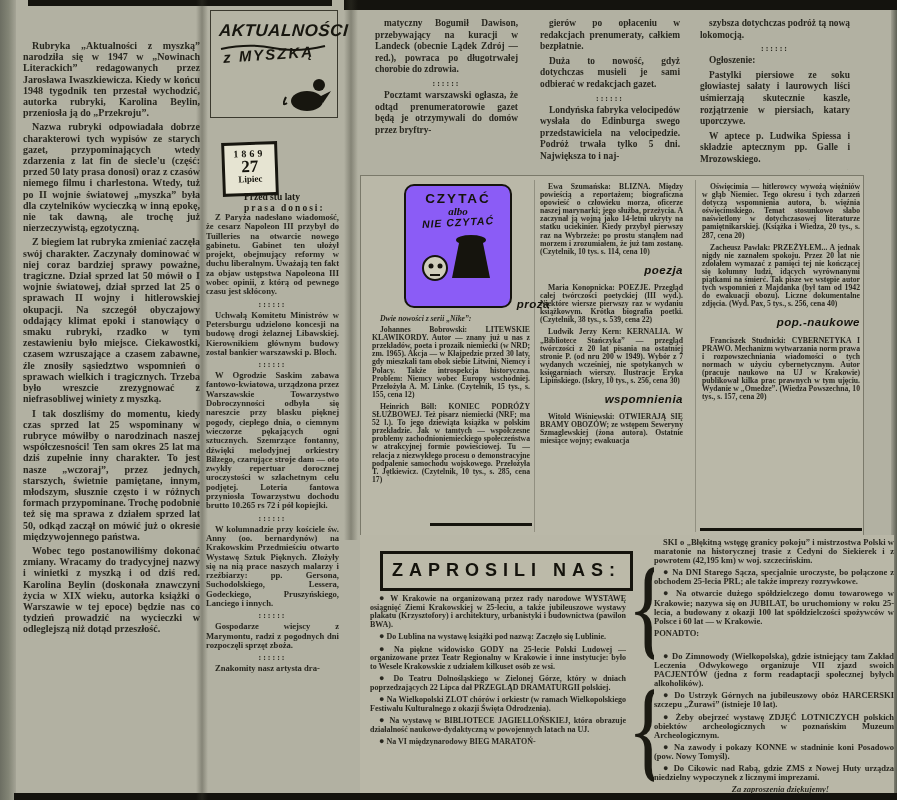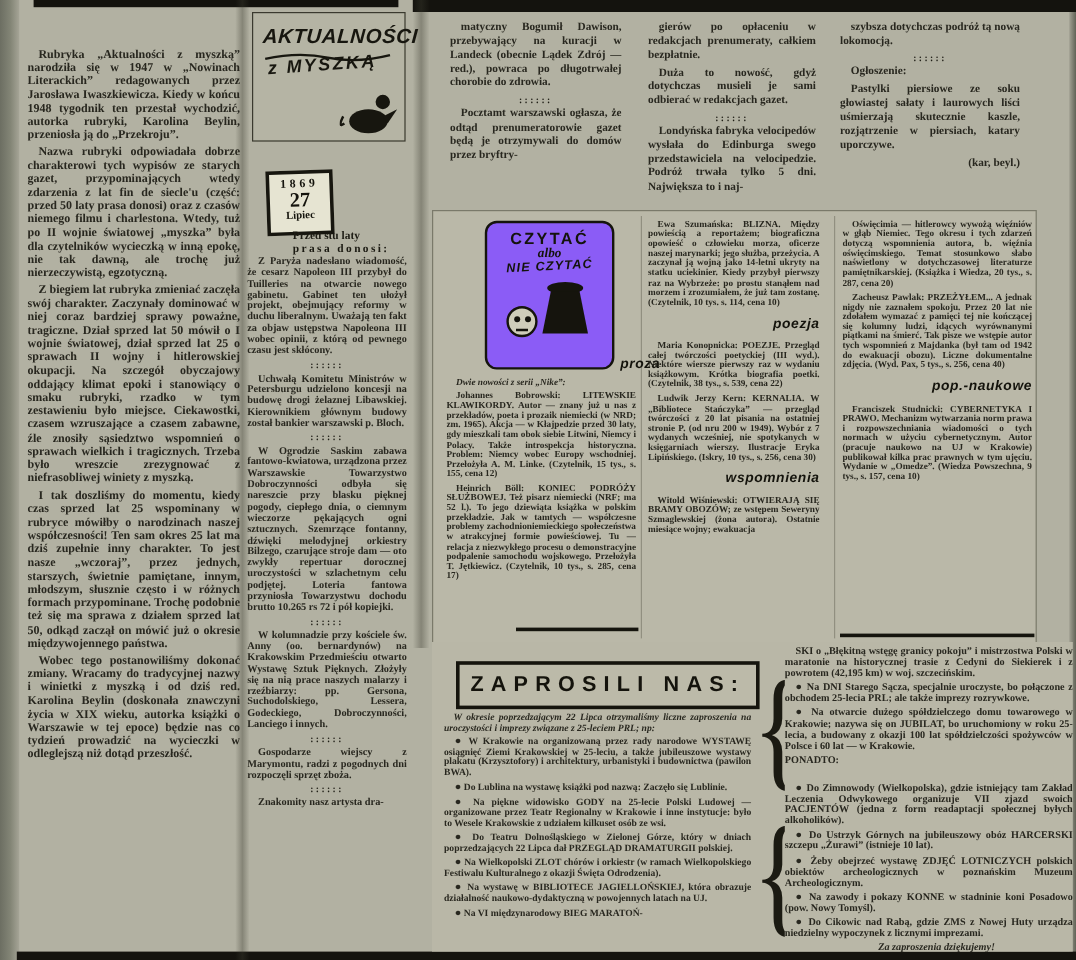--- a/index.html
+++ b/index.html
@@ -124,21 +124,21 @@
     <div class="k2">prasa donosi:</div>
   </div>
 
   <div class="col2 tx">
     <p>Z Paryża nadesłano wiadomość, że cesarz Napoleon III przybył do Tuilleries na otwarcie nowego gabinetu. Gabinet ten ułożył projekt, obejmujący reformy w duchu liberalnym. Uważają ten fakt za objaw ustępstwa Napoleona III wobec opinii, z którą od pewnego czasu jest skłócony.</p>
     <div class="divider">::::::</div>
     <p>Uchwałą Komitetu Ministrów w Petersburgu udzielono koncesji na budowę drogi żelaznej Libawskiej. Kierownikiem głównym budowy został bankier warszawski p. Bloch.</p>
     <div class="divider">::::::</div>
     <p>W Ogrodzie Saskim zabawa fantowo-kwiatowa, urządzona przez Warszawskie Towarzystwo Dobroczynności odbyła się nareszcie przy blasku pięknej pogody, ciepłego dnia, o ciemnym wieczorze pękających ogni sztucznych. Szemrzące fontanny, dźwięki melodyjnej orkiestry Bilzego, czarujące stroje dam — oto zwykły repertuar dorocznej uroczystości w szlachetnym celu podjętej. Loteria fantowa przyniosła Towarzystwu dochodu brutto 10.265 rs 72 i pół kopiejki.</p>
     <div class="divider">::::::</div>
-    <p>W kolumnadzie przy kościele św. Anny (oo. bernardynów) na Krakowskim Przedmieściu otwarto Wystawę Sztuk Pięknych. Złożyły się na nią prace naszych malarzy i rzeźbiarzy: pp. Gersona, Suchodolskiego, Lessera, Godeckiego, Dobroczynności, Lanciego i innych.</p>
+    <p>W kolumnadzie przy kościele św. Anny (oo. bernardynów) na Krakowskim Przedmieściu otwarto Wystawę Sztuk Pięknych. Złożyły się na nią prace naszych malarzy i rzeźbiarzy: pp. Gersona, Suchodolskiego, Lessera, Godeckiego, Pruszyńskiego, Lanciego i innych.</p>
     <div class="divider">::::::</div>
     <p>Gospodarze wiejscy z Marymontu, radzi z pogodnych dni rozpoczęli sprzęt zboża.</p>
     <div class="divider">::::::</div>
     <p>Znakomity nasz artysta dra-</p>
   </div>
 
   <div class="nc nc3 tx">
     <p>matyczny Bogumił Dawison, przebywający na kuracji w Landeck (obecnie Lądek Zdrój — red.), powraca po długotrwałej chorobie do zdrowia.</p>
     <div class="divider">::::::</div>
     <p>Pocztamt warszawski ogłasza, że odtąd prenumeratorowie gazet będą je otrzymywali do domów przez bryftry-</p>
@@ -147,20 +147,21 @@
     <p>gierów po opłaceniu w redakcjach prenumeraty, całkiem bezpłatnie.</p>
     <p>Duża to nowość, gdyż dotychczas musieli je sami odbierać w redakcjach gazet.</p>
     <div class="divider">::::::</div>
     <p>Londyńska fabryka velocipedów wysłała do Edinburga swego przedstawiciela na velocipedzie. Podróż trwała tylko 5 dni. Największa to i naj-</p>
   </div>
   <div class="nc nc5 tx">
     <p>szybsza dotychczas podróż tą nową lokomocją.</p>
     <div class="divider">::::::</div>
     <p class="adTitle">Ogłoszenie:</p>
     <p>Pastylki piersiowe ze soku głowiastej sałaty i laurowych liści uśmierzają skutecznie kaszle, rozjątrzenie w piersiach, katary uporczywe.</p>
+    <p>W aptece p. Ludwika Spiessa i składzie aptecznym pp. Galle i Mrozowskiego.</p>
     <div class="sig">(kar, beyl.)</div>
   </div>
 
   <div class="revBg"></div>
   <div class="vr" style="left:534px;top:180px;height:352px;"></div>
   <div class="vr" style="left:695px;top:180px;height:352px;"></div>
 
   <div class="readBox">
     <div class="r1">CZYTAĆ</div>
     <div class="r2">albo</div>
@@ -189,31 +190,30 @@
     <p>Maria Konopnicka: POEZJE. Przegląd całej twórczości poetyckiej (III wyd.). Niektóre wiersze pierwszy raz w wydaniu książkowym. Krótka biografia poetki. (Czytelnik, 38 tys., s. 539, cena 22)</p>
     <p>Ludwik Jerzy Kern: KERNALIA. W „Bibliotece Stańczyka” — przegląd twórczości z 20 lat pisania na ostatniej stronie P. (od nru 200 w 1949). Wybór z 7 wydanych wcześniej, nie spotykanych w księgarniach wierszy. Ilustracje Eryka Lipińskiego. (Iskry, 10 tys., s. 256, cena 30)</p>
     <div class="secLabel">wspomnienia</div>
     <p>Witold Wiśniewski: OTWIERAJĄ SIĘ BRAMY OBOZÓW; ze wstępem Seweryny Szmaglewskiej (żona autora). Ostatnie miesiące wojny; ewakuacja</p>
   </div>
 
   <div class="revC rev tx">
     <p>Oświęcimia — hitlerowcy wywożą więźniów w głąb Niemiec. Tego okresu i tych zdarzeń dotyczą wspomnienia autora, b. więźnia oświęcimskiego. Temat stosunkowo słabo naświetlony w dotychczasowej literaturze pamiętnikarskiej. (Książka i Wiedza, 20 tys., s. 287, cena 20)</p>
     <p>Zacheusz Pawlak: PRZEŻYŁEM... A jednak nigdy nie zaznałem spokoju. Przez 20 lat nie zdołałem wymazać z pamięci tej nie kończącej się kolumny ludzi, idących wyrównanymi piątkami na śmierć. Tak pisze we wstępie autor tych wspomnień z Majdanka (był tam od 1942 do ewakuacji obozu). Liczne dokumentalne zdjęcia. (Wyd. Pax, 5 tys., s. 256, cena 40)</p>
     <div class="secLabel">pop.-naukowe</div>
-    <p>Franciszek Studnicki: CYBERNETYKA I PRAWO. Mechanizm wytwarzania norm prawa i rozpowszechniania wiadomości o tych normach w użyciu cybernetycznym. Autor (pracuje naukowo na UJ w Krakowie) publikował kilka prac prawnych w tym ujęciu. Wydanie w „Omedze”. (Wiedza Powszechna, 9 tys., s. 157, cena 10)</p>
+    <p>Franciszek Studnicki: CYBERNETYKA I PRAWO. Mechanizm wytwarzania norm prawa i rozpowszechniania wiadomości o tych normach w użyciu cybernetycznym. Autor (pracuje naukowo na UJ w Krakowie) publikował kilka prac prawnych w tym ujęciu. Wydanie w „Omedze”. (Wiedza Powszechna, 10 tys., s. 157, cena 20)</p>
   </div>
 
   <div class="rule" style="left:430px;top:523px;width:102px;height:3px;"></div>
   <div class="rule" style="left:700px;top:528px;width:162px;height:3px;"></div>
 
   <div class="zapBg"></div>
   <div class="zapTitle">ZAPROSILI NAS:</div>
 
   <div class="zapL tx">
-    <div class="zapIntro">W okresie poprzedzającym 22 Lipca otrzymaliśmy liczne zaproszenia na uroczystości i imprezy związane z 25-leciem PRL; np:</div>
     <p class="zi"><span class="bl">●</span> <span>W Krakowie na organizowaną przez rady narodowe WYSTAWĘ osiągnięć Ziemi Krakowskiej w 25-leciu, a także jubileuszowe wystawy plakatu (Krzysztofory) i architektury, urbanistyki i budownictwa (pawilon BWA).</span></p>
     <p class="zi"><span class="bl">●</span> <span>Do Lublina na wystawę książki pod nazwą: Zaczęło się Lublinie.</span></p>
     <p class="zi"><span class="bl">●</span> <span>Na piękne widowisko GODY na 25-lecie Polski Ludowej — organizowane przez Teatr Regionalny w Krakowie i inne instytucje: było to Wesele Krakowskie z udziałem kilkuset osób ze wsi.</span></p>
     <p class="zi"><span class="bl">●</span> <span>Do Teatru Dolnośląskiego w Zielonej Górze, który w dniach poprzedzających 22 Lipca dał PRZEGLĄD DRAMATURGII polskiej.</span></p>
     <p class="zi"><span class="bl">●</span> <span>Na Wielkopolski ZLOT chórów i orkiestr (w ramach Wielkopolskiego Festiwalu Kulturalnego z okazji Święta Odrodzenia).</span></p>
     <p class="zi"><span class="bl">●</span> <span>Na wystawę w BIBLIOTECE JAGIELLOŃSKIEJ, która obrazuje działalność naukowo-dydaktyczną w powojennych latach na UJ.</span></p>
     <p class="zi"><span class="bl">●</span> <span>Na VI międzynarodowy BIEG MARATOŃ-</span></p>
   </div>
 
   <div class="brace">

